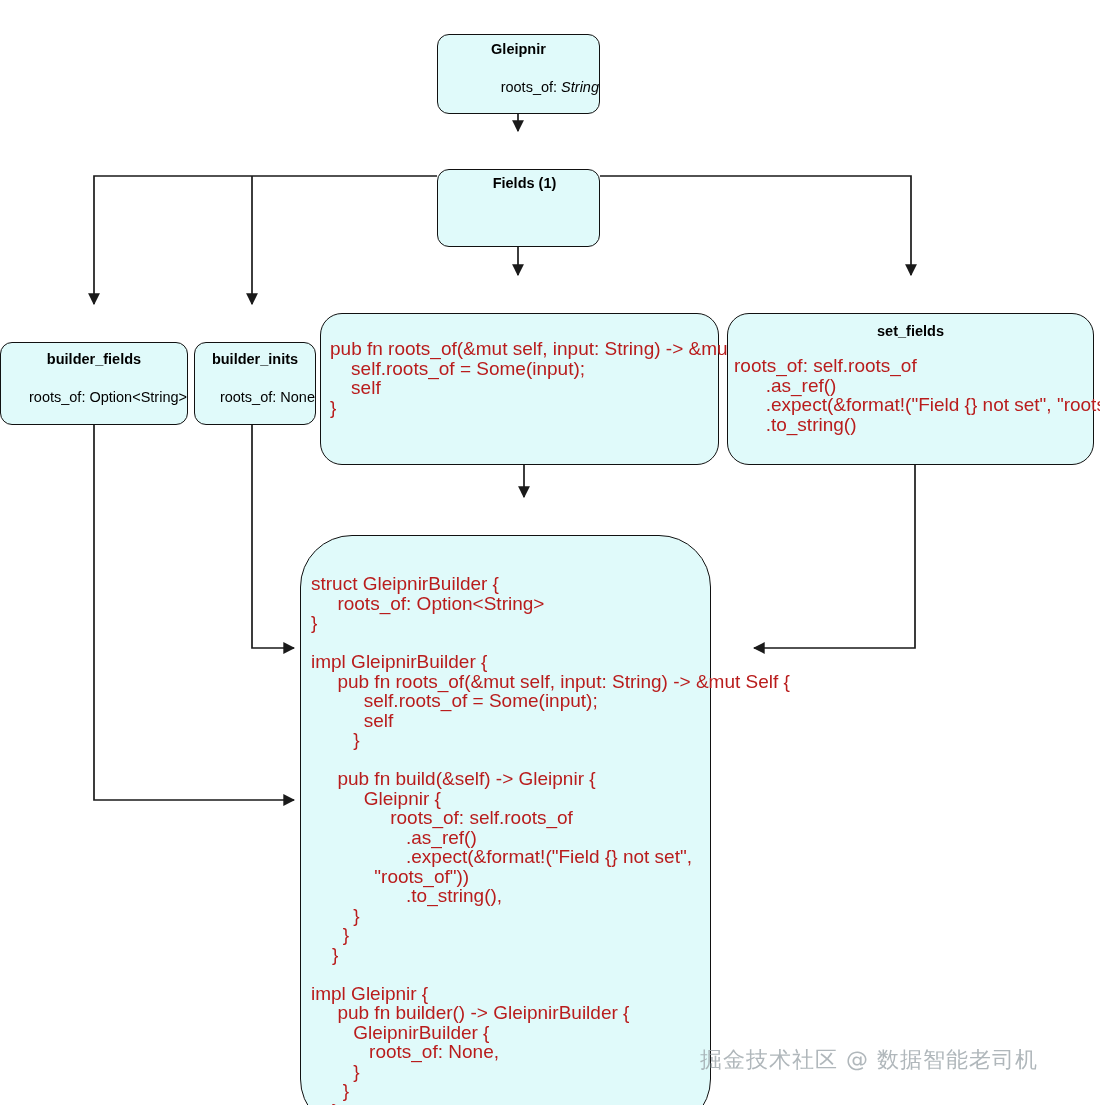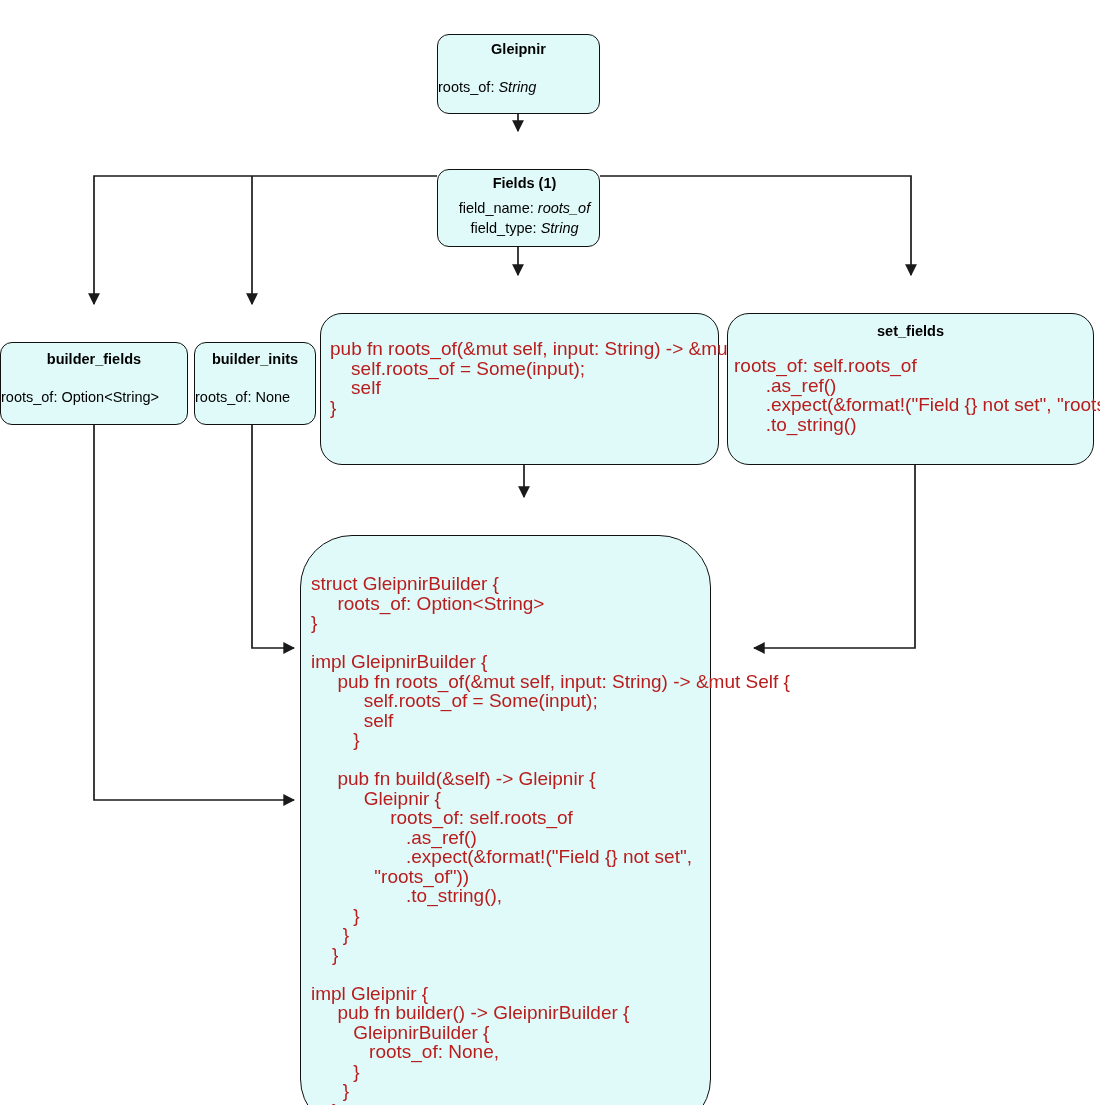--- a/index.html
+++ b/index.html
@@ -37,21 +37,21 @@
     margin-top: 32px;
   }
   .node-title {
     font-weight: bold;
     font-size: 14.5px;
     text-align: center;
     line-height: 1.2;
   }
   .node-sub {
     font-size: 14.5px;
-    text-align: left;
+    text-align: right;
     line-height: 1.35;
     white-space: pre;
   }
   .node-sub .ital { font-style: italic; }
 
   
   #node-gleipnir {
     left: 437px; top: 2px; width: 163px; height: 80px;
     border-radius: 12px;
     padding-top: 6px;
@@ -162,21 +162,20 @@
     </g>
   </svg>
 
   <div class="node" id="node-gleipnir">
     <div class="node-title">Gleipnir</div>
     <div class="node-sub"><span>roots_of: </span><span class="ital">String</span></div>
   </div>
 
   <div class="node" id="node-fields">
     <div class="node-title">Fields (1)</div>
-    <div class="node-sub"><span>field_name: </span><span class="ital">roots_of</span><br><span>field_type: </span><span class="ital">String</span></div>
   </div>
 
   <div class="node" id="node-builder-fields">
     <div class="node-title">builder_fields</div>
     <div class="node-sub">roots_of: Option&lt;String&gt;</div>
   </div>
 
   <div class="node" id="node-builder-inits">
     <div class="node-title">builder_inits</div>
     <div class="node-sub">roots_of: None</div>
@@ -221,14 +220,15 @@
 
 impl Gleipnir {
      pub fn builder() -&gt; GleipnirBuilder {
         GleipnirBuilder {
            roots_of: None,
         }
       }
     }</div>
   </div>
 
+  <div id="watermark">掘金技术社区 @ 数据智能老司机</div>
 
 </div>
 
 </body></html>

